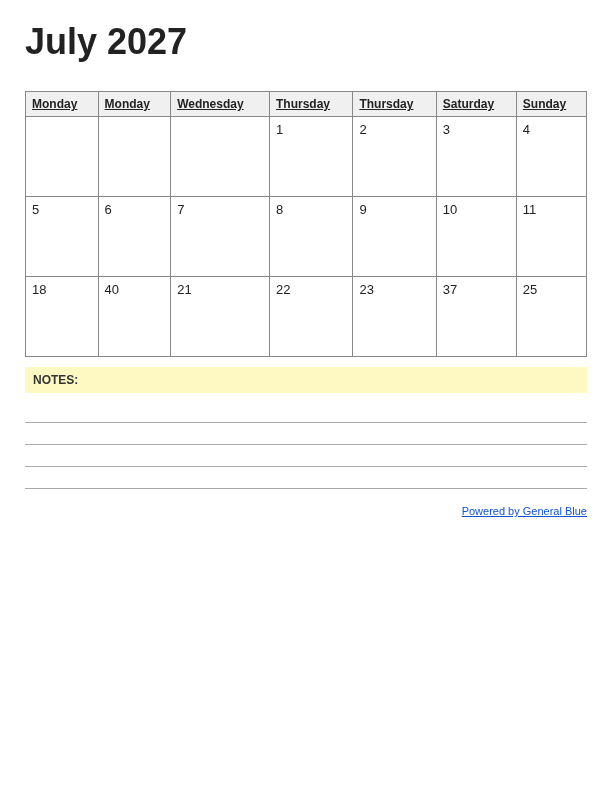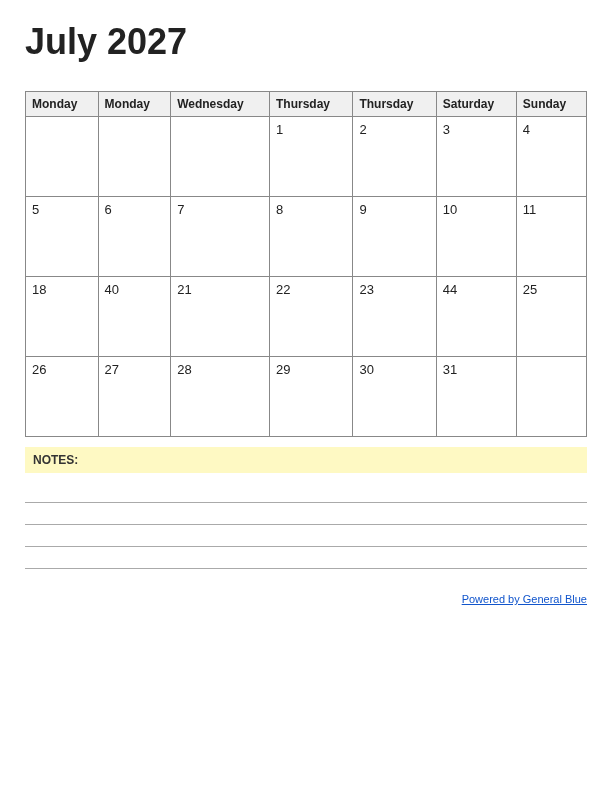--- a/index.html
+++ b/index.html
@@ -34,20 +34,21 @@
     }
 
     .calendar-table th {
       background: #f0f0f0;
       border: 1px solid #888;
       text-align: left;
       padding: 5px 6px;
       font-weight: bold;
       font-size: 12px;
       color: #222;
+      text-decoration: underline;
     }
 
     .calendar-table td {
       border: 1px solid #888;
       vertical-align: top;
       padding: 5px 6px;
       height: 80px;
       font-size: 13px;
       color: #222;
     }
@@ -80,21 +81,21 @@
     }
 
     .notes-line {
       border-bottom: 1px solid #aaa;
       height: 22px;
       width: 100%;
       display: block;
     }
 
     .footer {
-      margin-top: 24px;
+      margin-top: 16px;
       text-align: right;
       font-size: 11px;
     }
 
     .footer a {
       color: #1155cc;
       text-decoration: underline;
     }
   </style>
 </head>
@@ -132,31 +133,22 @@
         <td><span class="day-number">9</span></td>
         <td><span class="day-number">10</span></td>
         <td><span class="day-number">11</span></td>
       </tr>
       <tr>
         <td><span class="day-number">18</span></td>
         <td><span class="day-number">40</span></td>
         <td><span class="day-number">21</span></td>
         <td><span class="day-number">22</span></td>
         <td><span class="day-number">23</span></td>
-        <td><span class="day-number">44</span></td>
+        <td><span class="day-number">37</span></td>
         <td><span class="day-number">25</span></td>
-      </tr>
-      <tr>
-        <td><span class="day-number">26</span></td>
-        <td><span class="day-number">27</span></td>
-        <td><span class="day-number">28</span></td>
-        <td><span class="day-number">29</span></td>
-        <td><span class="day-number">30</span></td>
-        <td><span class="day-number">31</span></td>
-        <td class="empty-cell"></td>
       </tr>
     </tbody>
 </table>
 
 <div class="notes-section">
   <span class="notes-label">NOTES:</span>
   <div class="notes-lines">
     <span class="notes-line"></span>
     <span class="notes-line"></span>
     <span class="notes-line"></span>

